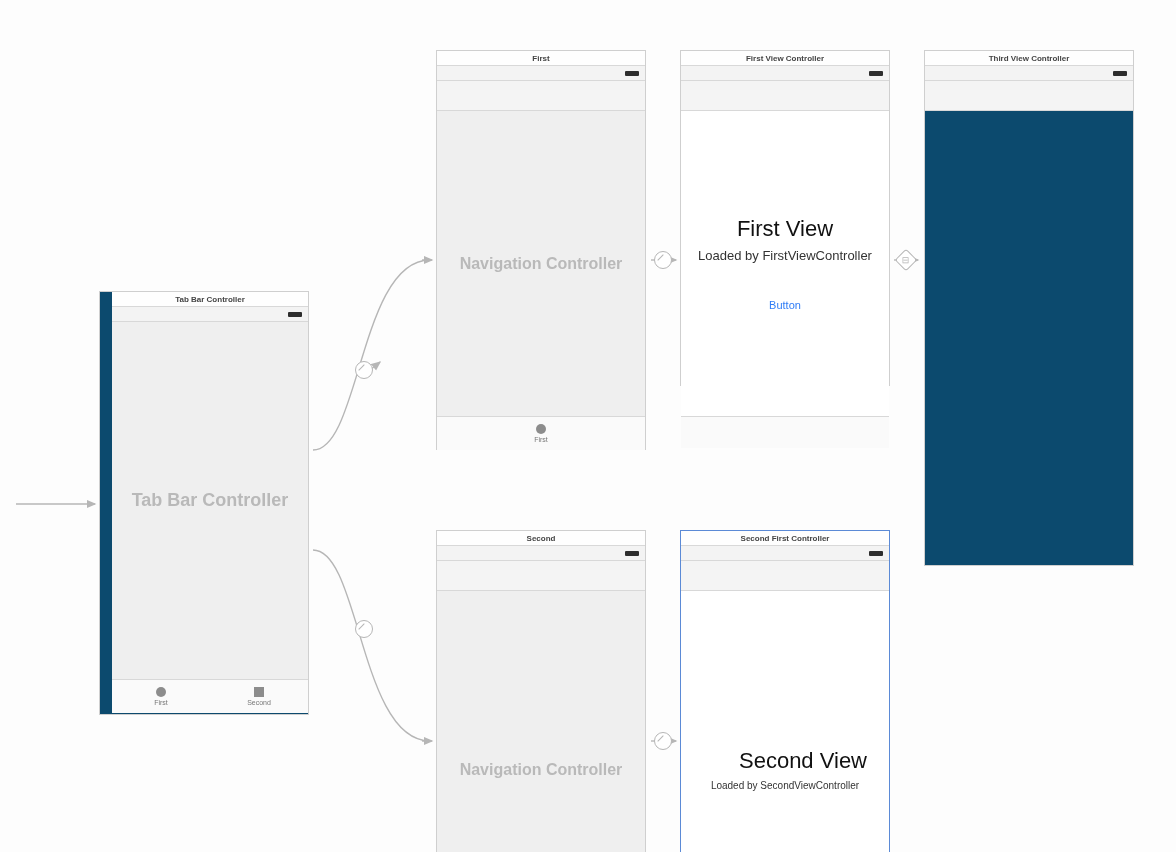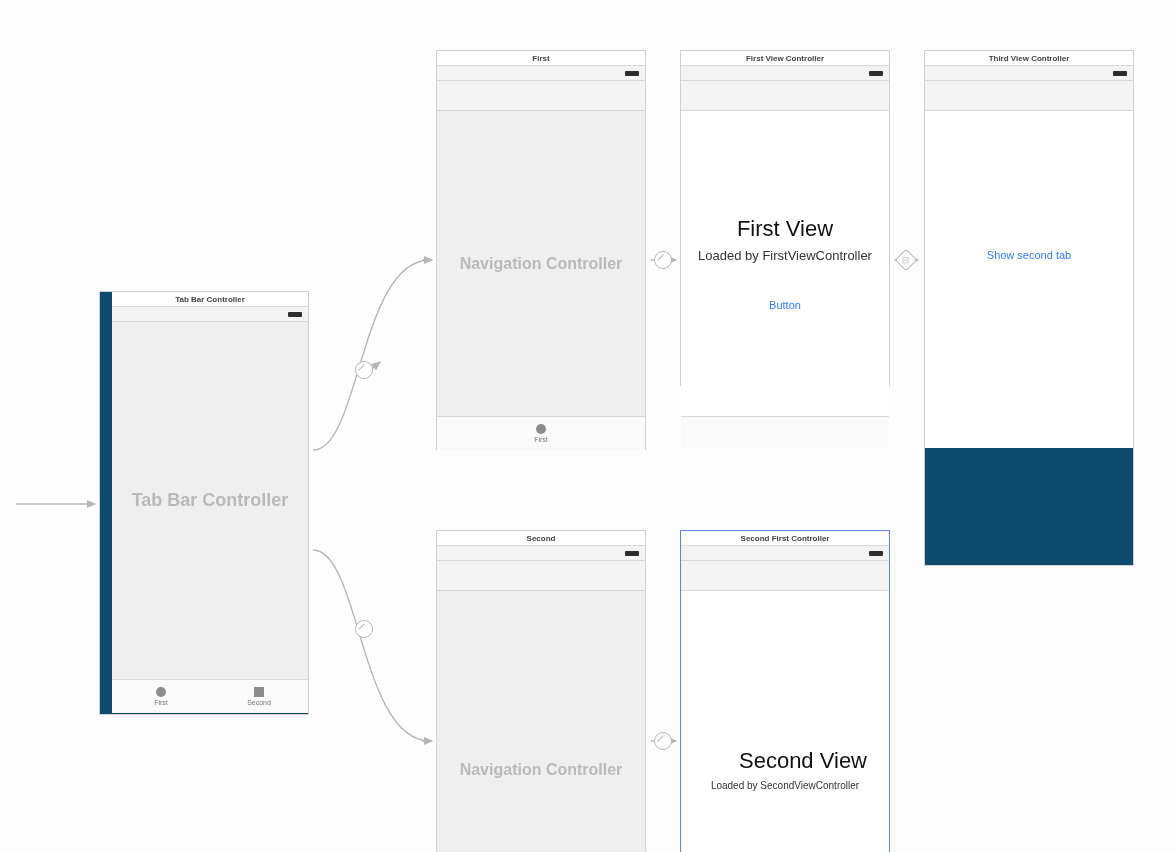--- a/index.html
+++ b/index.html
@@ -235,23 +235,20 @@
       <div style="font-size:13px; color:#333;">Loaded by FirstViewController</div>
       <div class="link-blue" style="margin-top:30px;">Button</div>
     </div>
     <div class="tabbar" style="height:32px;"></div>
   </div>
 
   <div class="scene" style="left:924px; top:50px; height:516px;">
     <div class="title-strip">Third View Controller</div>
     <div class="status-strip"></div>
     <div class="navbar-strip"></div>
-    <div class="content centered" style="height:337px;">
-      <div class="link-blue" style="margin-top:-50px;">Show second tab</div>
-    </div>
   </div>
 
   <div class="scene grey" style="left:436px; top:530px; height:340px;">
     <div class="title-strip">Second</div>
     <div class="status-strip"></div>
     <div class="navbar-strip"></div>
     <div class="content centered" style="height:277px;">
       <div class="placeholder-label" style="font-size:16px; margin-top:80px;">Navigation Controller</div>
     </div>
   </div>

